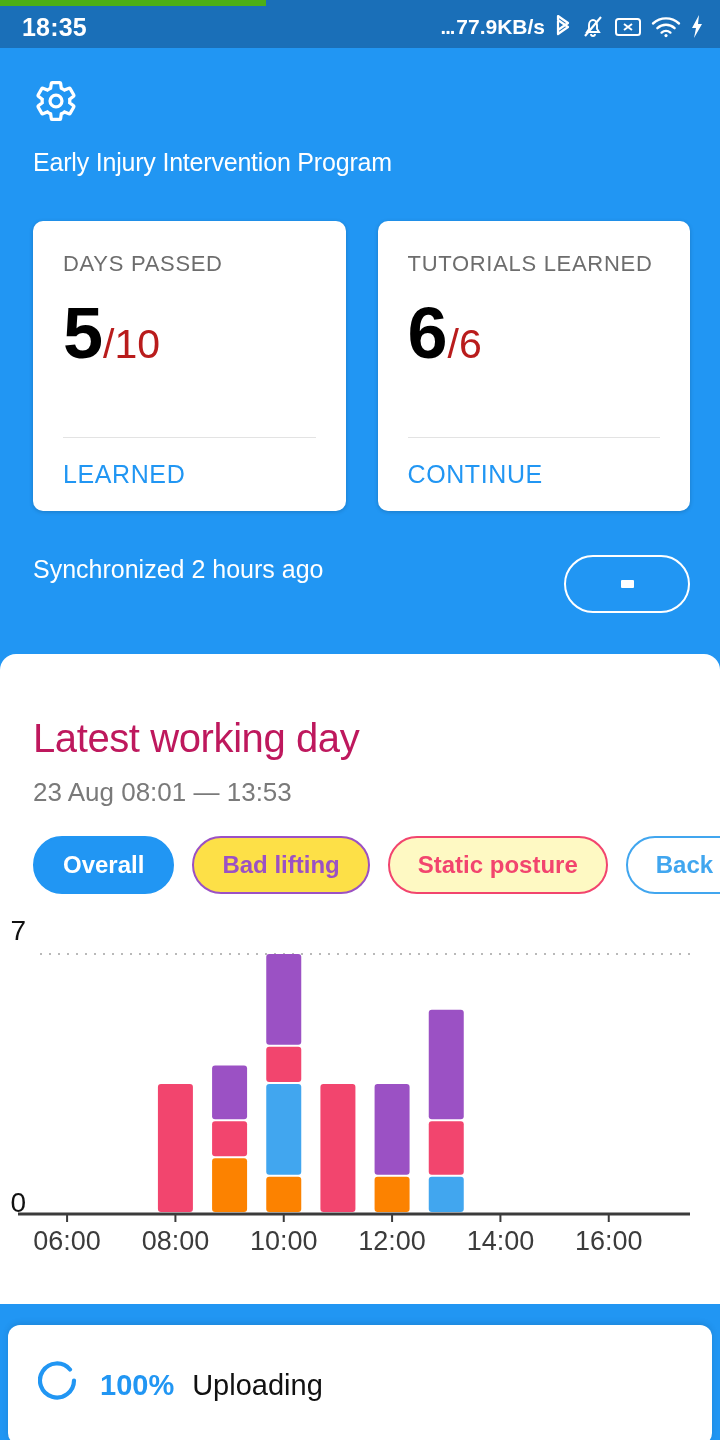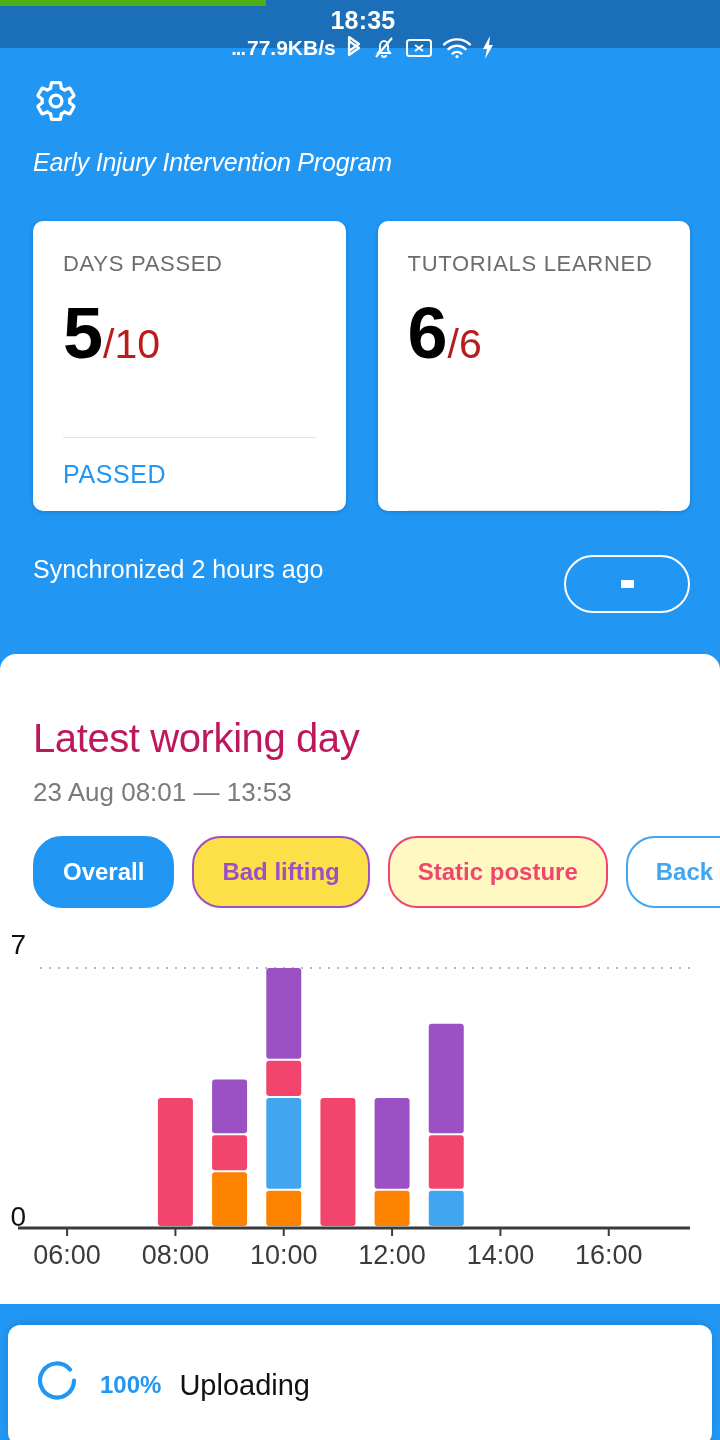--- a/index.html
+++ b/index.html
@@ -12,37 +12,37 @@
 
   
   .top-progress-track { position:absolute; top:0; left:0; width:720px; height:6px; background:#1a6fb8; z-index:30; }
   .top-progress-fill { height:6px; background:#4caf16; }
 
   
   .statusbar {
     position:absolute; top:0; left:0; width:720px; height:48px;
     background:#1a6fb8; color:#fff;
     display:flex; align-items:center; justify-content:space-between;
-    padding:6px 16px 0 22px; z-index:20;flex-direction:column;
+    padding:6px 16px 0 22px; z-index:20;
   }
   .status-time { font-size:25px; font-weight:bold; letter-spacing:.2px; }
   .status-right { display:flex; align-items:center; gap:9px; }
   .status-net { font-size:21px; font-weight:bold; display:flex; align-items:baseline; gap:2px;}
   .dots { letter-spacing:-1px; font-size:20px; }
   .ico { display:inline-flex; align-items:center; justify-content:center; }
 
   
   .header { position:absolute; top:48px; left:0; width:720px; }
   .header-top {
     display:flex; align-items:flex-start; justify-content:space-between;
     padding:22px 30px 0 33px;
   }
   .page-title { color:#fff; font-size:42px; font-weight:400; line-height:1.05; letter-spacing:-0.3px; }
   .gear-btn { width:46px; height:46px; margin-top:8px; cursor:pointer; }
-  .subtitle { color:#fff; font-size:25px; font-weight:500; padding:24px 0 0 33px; letter-spacing:-0.2px;font-style:italic; }
+  .subtitle { color:#fff; font-size:25px; font-weight:500; padding:24px 0 0 33px; letter-spacing:-0.2px; }
 
   
   .cards { display:flex; gap:32px; padding:44px 30px 0 33px; }
   .card {
     flex:1; background:#fff; border-radius:10px;
     box-shadow:0 1px 4px rgba(0,0,0,.18);
     padding:30px 30px 0 30px; height:290px;
     display:flex; flex-direction:column;
   }
   .card-label { color:#6d6d6d; font-size:22px; letter-spacing:.7px; }
@@ -69,36 +69,36 @@
   .sheet {
     position:absolute; top:654px; left:0; width:720px; height:650px;
     background:#fff; border-radius:16px 16px 0 0;
   }
   .sheet-title { font-size:40px; color:#be185d; padding:62px 0 0 33px; letter-spacing:-0.4px; }
   .sheet-sub { font-size:26px; color:#7a7a7a; padding:16px 0 0 33px; }
 
   
   .chips { display:flex; gap:18px; padding:28px 0 0 33px; flex-wrap:nowrap; }
   .chip {
-    height:72px; border-radius:29px; display:flex; align-items:center; justify-content:center;
+    height:58px; border-radius:29px; display:flex; align-items:center; justify-content:center;
     padding:0 28px; font-size:24px; font-weight:bold; white-space:nowrap;
     border:2px solid transparent; cursor:pointer; flex:0 0 auto;
   }
 
   
   .chart-wrap { position:relative; margin-top:22px; height:340px; }
   .chart-svg { display:block; }
 
   
   .upload-card {
     position:absolute; top:1325px; left:8px; width:704px; height:120px;
     background:#fff; border-radius:12px; box-shadow:0 -2px 6px rgba(0,0,0,.10);
     display:flex; align-items:center; padding-left:30px; gap:18px;
   }
-  .upload-pct { color:#2196f3; font-size:24px; font-weight:bold; }
+  .upload-pct { color:#2196f3; font-size:29px; font-weight:bold; }
   .upload-label { color:#111; font-size:29px; font-weight:500; }
 </style>
 </head>
 <body>
 
 <div id="app">
 
   <div class="top-progress-track">
     <div class="top-progress-fill" id="topFill" style="width: 37%; background: rgb(76, 175, 22);"></div>
   </div>
@@ -156,30 +156,31 @@
     <div class="subtitle">Early Injury Intervention Program</div>
 
     <div class="cards">
       <div class="card">
         <div class="card-label">DAYS PASSED</div>
         <div class="card-value">
           <span class="big">5</span>
           <span class="small">/10</span>
         </div>
         <div class="card-divider"></div>
-        <div class="card-action">PASSED</div>
+        <div class="card-action">LEARNED</div>
       </div>
 
       <div class="card">
         <div class="card-label">TUTORIALS LEARNED</div>
         <div class="card-value">
           <span class="big">6</span>
           <span class="small">/6</span>
         </div>
         <div class="card-divider"></div>
+        <div class="card-action">CONTINUE</div>
       </div>
     </div>
 
     <div class="sync-row">
       <div class="sync-text">Synchronized 2 hours ago</div>
       <div class="sync-btn">
         <div class="sync-btn-dash"></div>
       </div>
     </div>
   </div>

